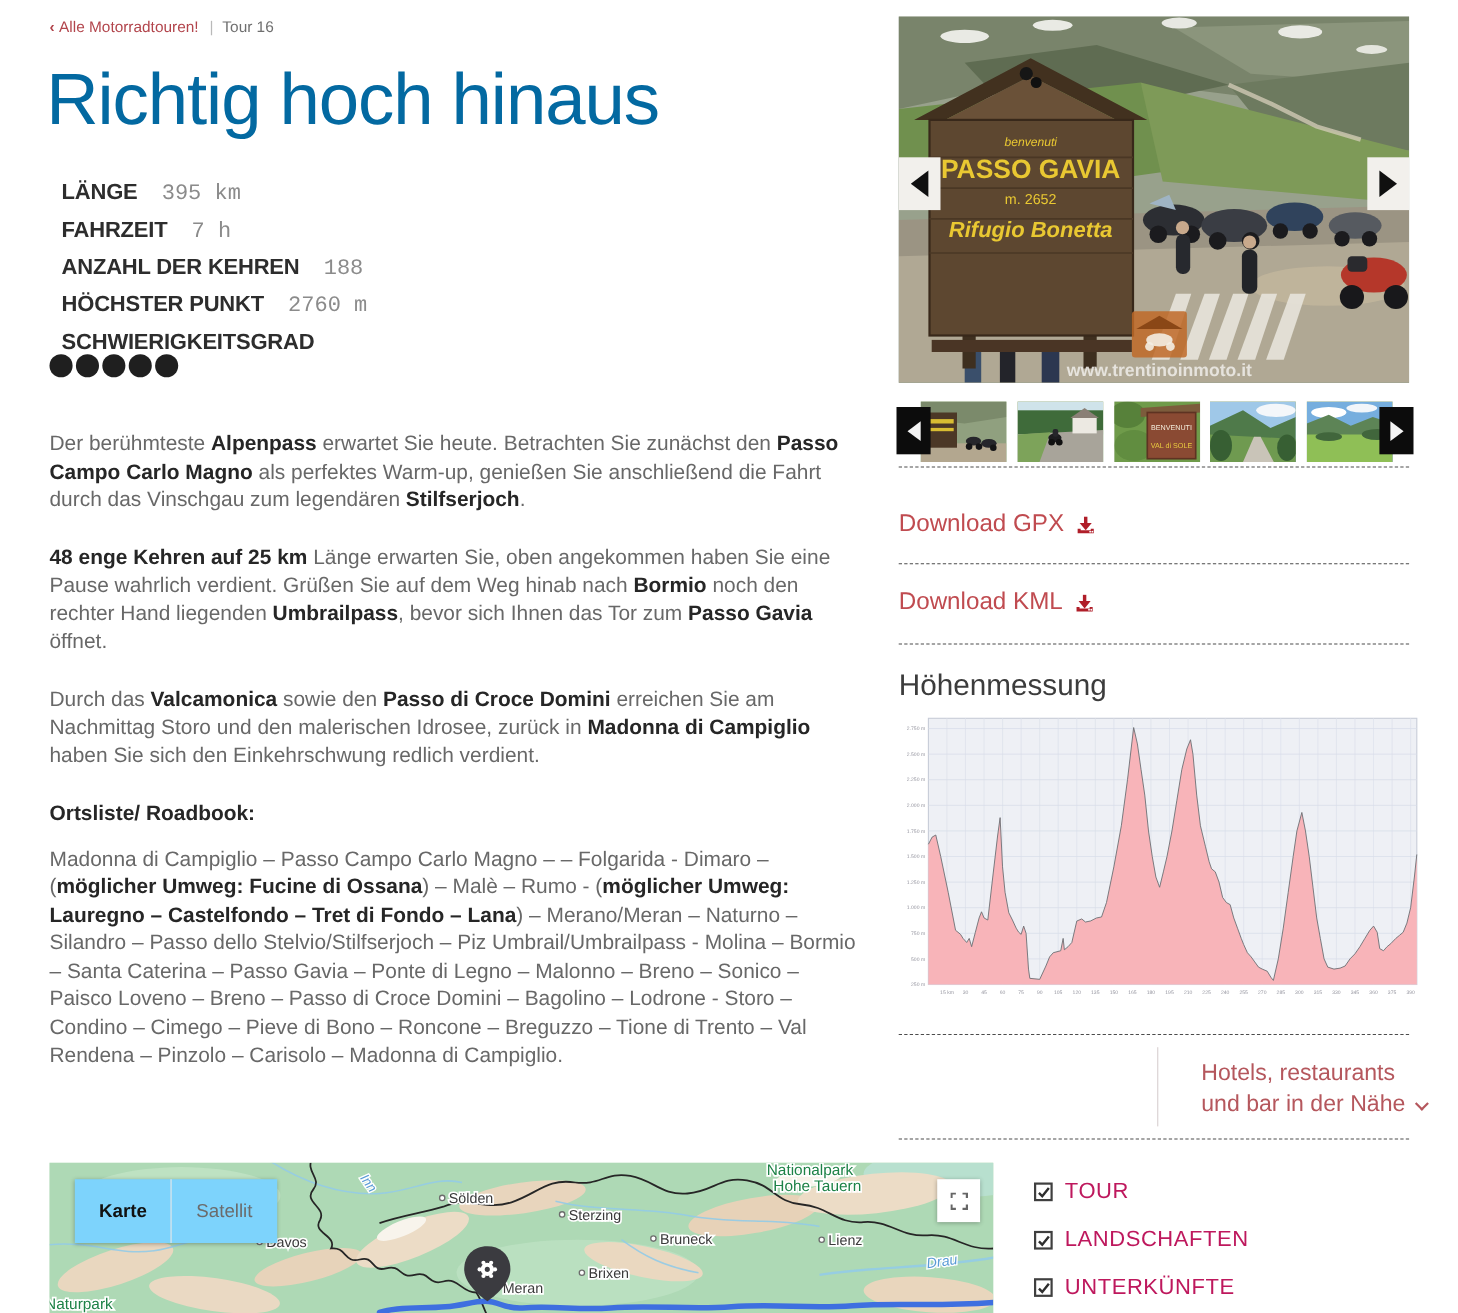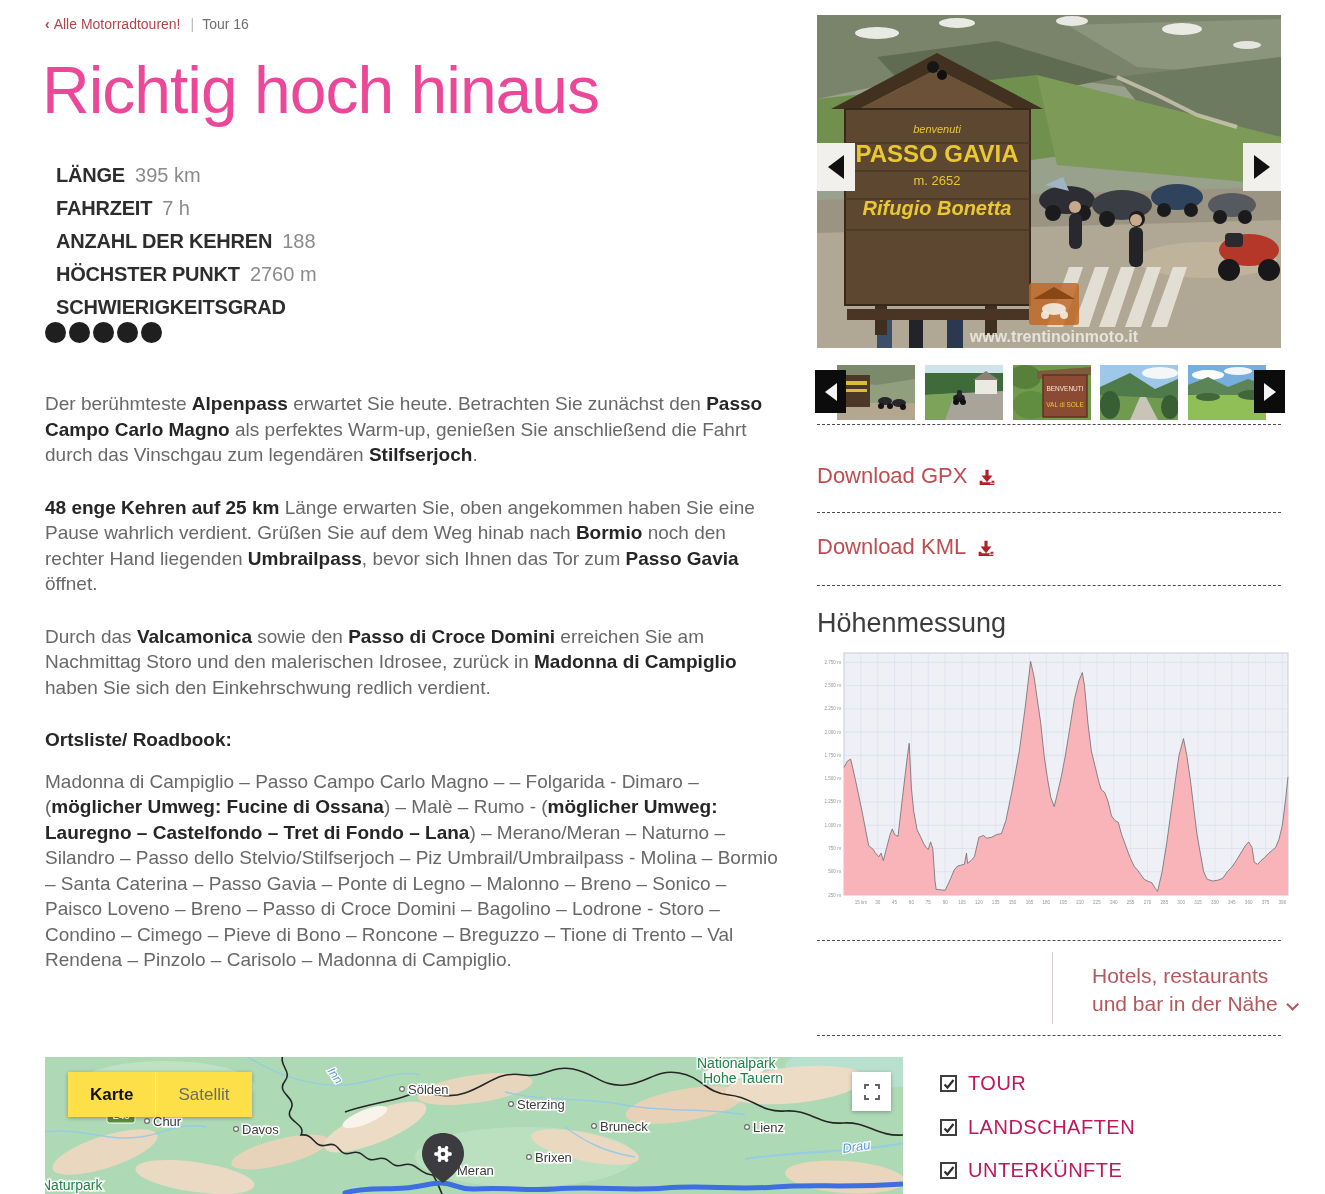--- a/index.html
+++ b/index.html
@@ -6,26 +6,26 @@
   body { background:#fff; font-family:"Liberation Sans", sans-serif; }
   #canvas { position:relative; width:1325px; height:1194px; background:#fff; overflow:hidden; }
 
   
   .breadcrumb { position:absolute; left:45px; top:16px; font-size:14px; color:#6f6f6f; }
   .breadcrumb a { color:#b2454c; text-decoration:none; cursor:pointer; }
   .breadcrumb .chev { font-weight:700; margin-right:4px; }
   .breadcrumb .sep { color:#b9b9b9; margin:0 8px 0 10px; }
 
   
-  h1.title { position:absolute; left:42px; top:52px; font-size:66px; font-weight:200; color:#ec4899; letter-spacing:-1px; }
+  h1.title { position:absolute; left:42px; top:52px; font-size:66px; font-weight:200; color:#0369a1; letter-spacing:-1px; }
 
   
   .stats { position:absolute; left:45px; top:159px; font-size:20px; line-height:33px; }
   .stats .lbl { font-weight:700; color:#2d2d2d; letter-spacing:-0.2px;margin-left:11px; }
-  .stats .val { color:#8b8b8b; margin-left:10px; }
+  .stats .val { color:#8b8b8b; margin-left:22px;font-family:Liberation Mono, monospace; }
   .diff-label { display:block; }
   .dots { position:absolute; left:45px; top:322px; }
   .dot { display:inline-block; width:21px; height:21px; border-radius:50%; background:#e0e0e0; margin-right:3px; }
   .dot.filled { background:#1f1f1f; }
 
   
   .paragraphs { position:absolute; left:45px; top:391px; width:737px; font-size:19px; line-height:25.5px; color:#686868; }
   .paragraphs p { margin-bottom:27px; }
   .paragraphs p.tight { margin-bottom:16px; }
   .paragraphs .b { font-weight:700; color:#262626; }
@@ -55,21 +55,21 @@
   h2.elev { position:absolute; left:817px; top:608px; font-size:27px; font-weight:400; color:#3c3c3c; }
   .chart { position:absolute; left:817px; top:645px; width:478px; height:272px; }
 
   
   .nearby { position:absolute; top:962px; font-size:21px; line-height:28px; color:#b5575d; cursor:pointer; }
   .nearby .chevdown { display:inline-block; width:9px; height:9px; border-right:2px solid #b5575d; border-bottom:2px solid #b5575d; transform:rotate(45deg) translateY(-3px); margin-left:8px; }
   .vdiv { position:absolute; left:1052px; top:952px; width:1px; height:72px; background:#d8cfd0; }
 
   
   .map { position:absolute; left:45px; top:1057px; width:858px; height:137px; overflow:hidden; background:#aed9b5; }
-  .map-ctl { position:absolute; left:23px; top:15px; height:45px; background:#fde047; box-shadow:0 1px 4px rgba(0,0,0,.3); display:flex; z-index:4; }
+  .map-ctl { position:absolute; left:23px; top:15px; height:58px; background:#7dd3fc; box-shadow:0 1px 4px rgba(0,0,0,.3); display:flex; z-index:4; }
   .map-ctl .seg { padding:0 22px; display:flex; align-items:center; font-size:17px; cursor:pointer; }
   .map-ctl .seg.active { color:#111; font-weight:700; }
   .map-ctl .seg.idle { color:#6b6b6b; border-left:1px solid #e8e8e8; }
   .fs-btn { position:absolute; left:807px; top:15px; width:39px; height:39px; background:#fff; box-shadow:0 1px 4px rgba(0,0,0,.3); display:flex; align-items:center; justify-content:center; cursor:pointer; z-index:4; }
 
   
   .layer-row { position:absolute; left:940px; display:flex; align-items:center; gap:11px; cursor:pointer; }
   .cbox { width:17px; height:17px; border:2px solid #3f3f3f; background:#fff; display:flex; align-items:center; justify-content:center; }
   .cbox svg { display:none; }
   .layer-row.on .cbox svg { display:block; }

